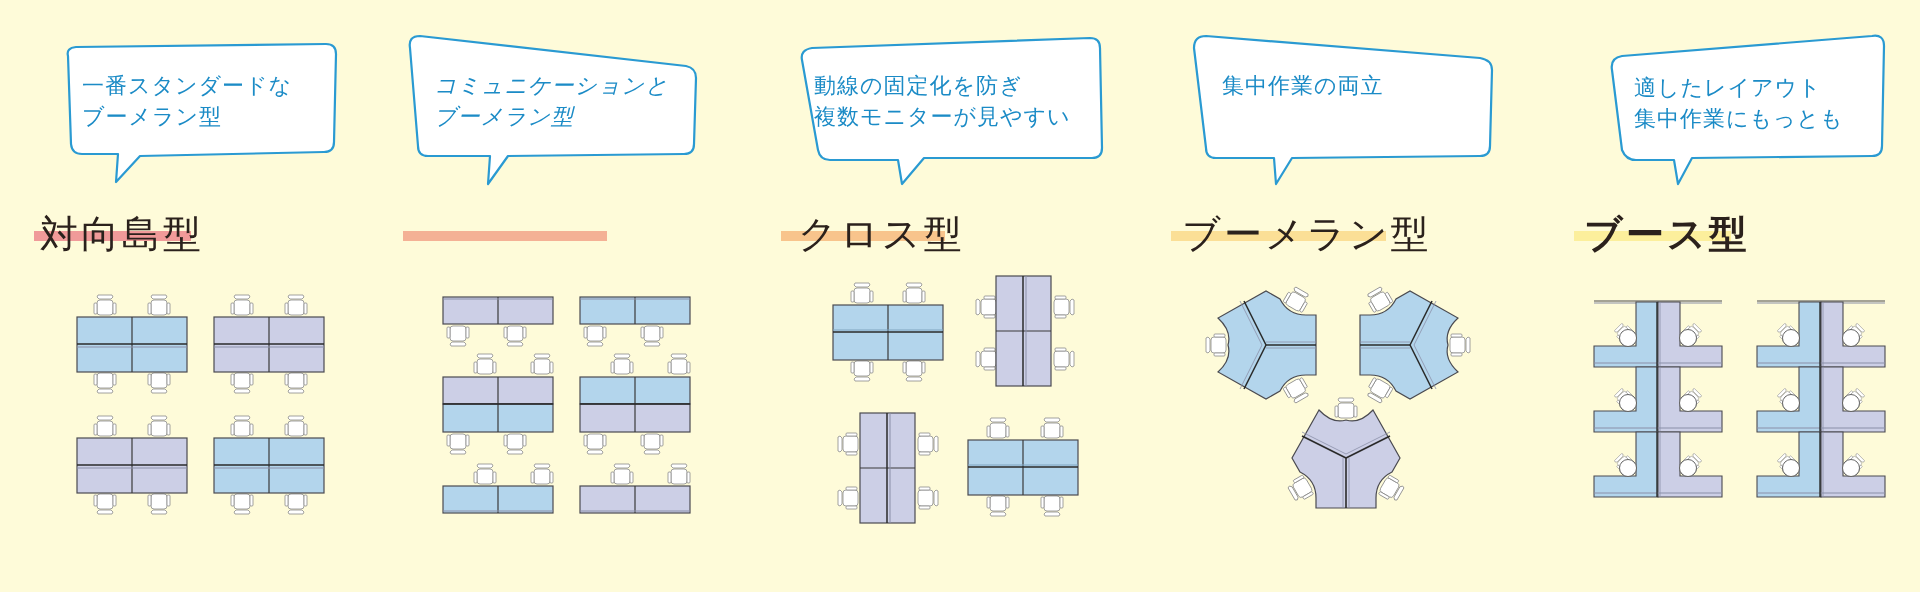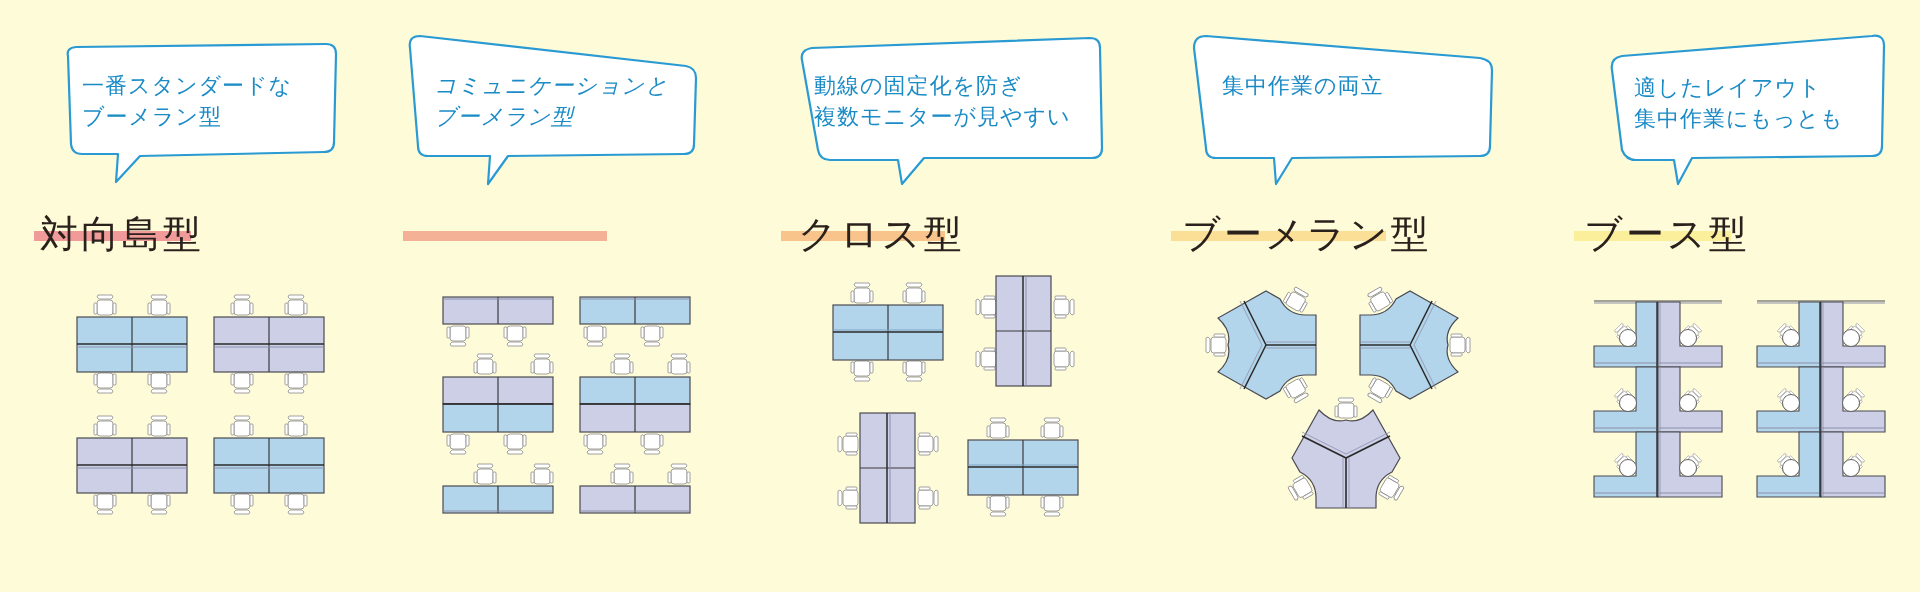--- a/index.html
+++ b/index.html
@@ -310,21 +310,21 @@
 <div class="section" style="left:1550px;width:370px;">
   <div class="bubble" style="left:50px;top:34px;width:300px;height:160px;">
     <svg width="300" height="160">
       <path d="M12,36 Q10,24 22,22 L272,2 Q284,0 284,12 L282,112 Q282,122 272,122 L92,124 L78,150 L74,126 L36,126 Q26,126 22,116 Z" fill="#ffffff" stroke="#2a9ad2" stroke-width="2.2" stroke-linejoin="round"></path>
     </svg>
     <div class="bubble-text" style="left:34px;top:38px;">
       <span>適したレイアウト</span>
       <span>集中作業にもっとも</span>
     </div>
   </div>
-  <div class="title" style="left:34px;">ブース型</div>
+  <div class="title" style="left:34px;font-weight:bold;">ブース型</div>
   <div class="underline" style="left:24px;width:157px;background:#fcef9c;"></div>
 
   <div class="diagram" style="left:0;top:0;">
     <svg width="370" height="592">
       <defs>
 
         <g id="booth-unit">
 
           <path d="M42,0 L64,0 L64,65 L0,65 L0,44 L42,44 Z" fill="#b3d5ec" stroke="#4a4a50" stroke-width="1.1"></path>
 

